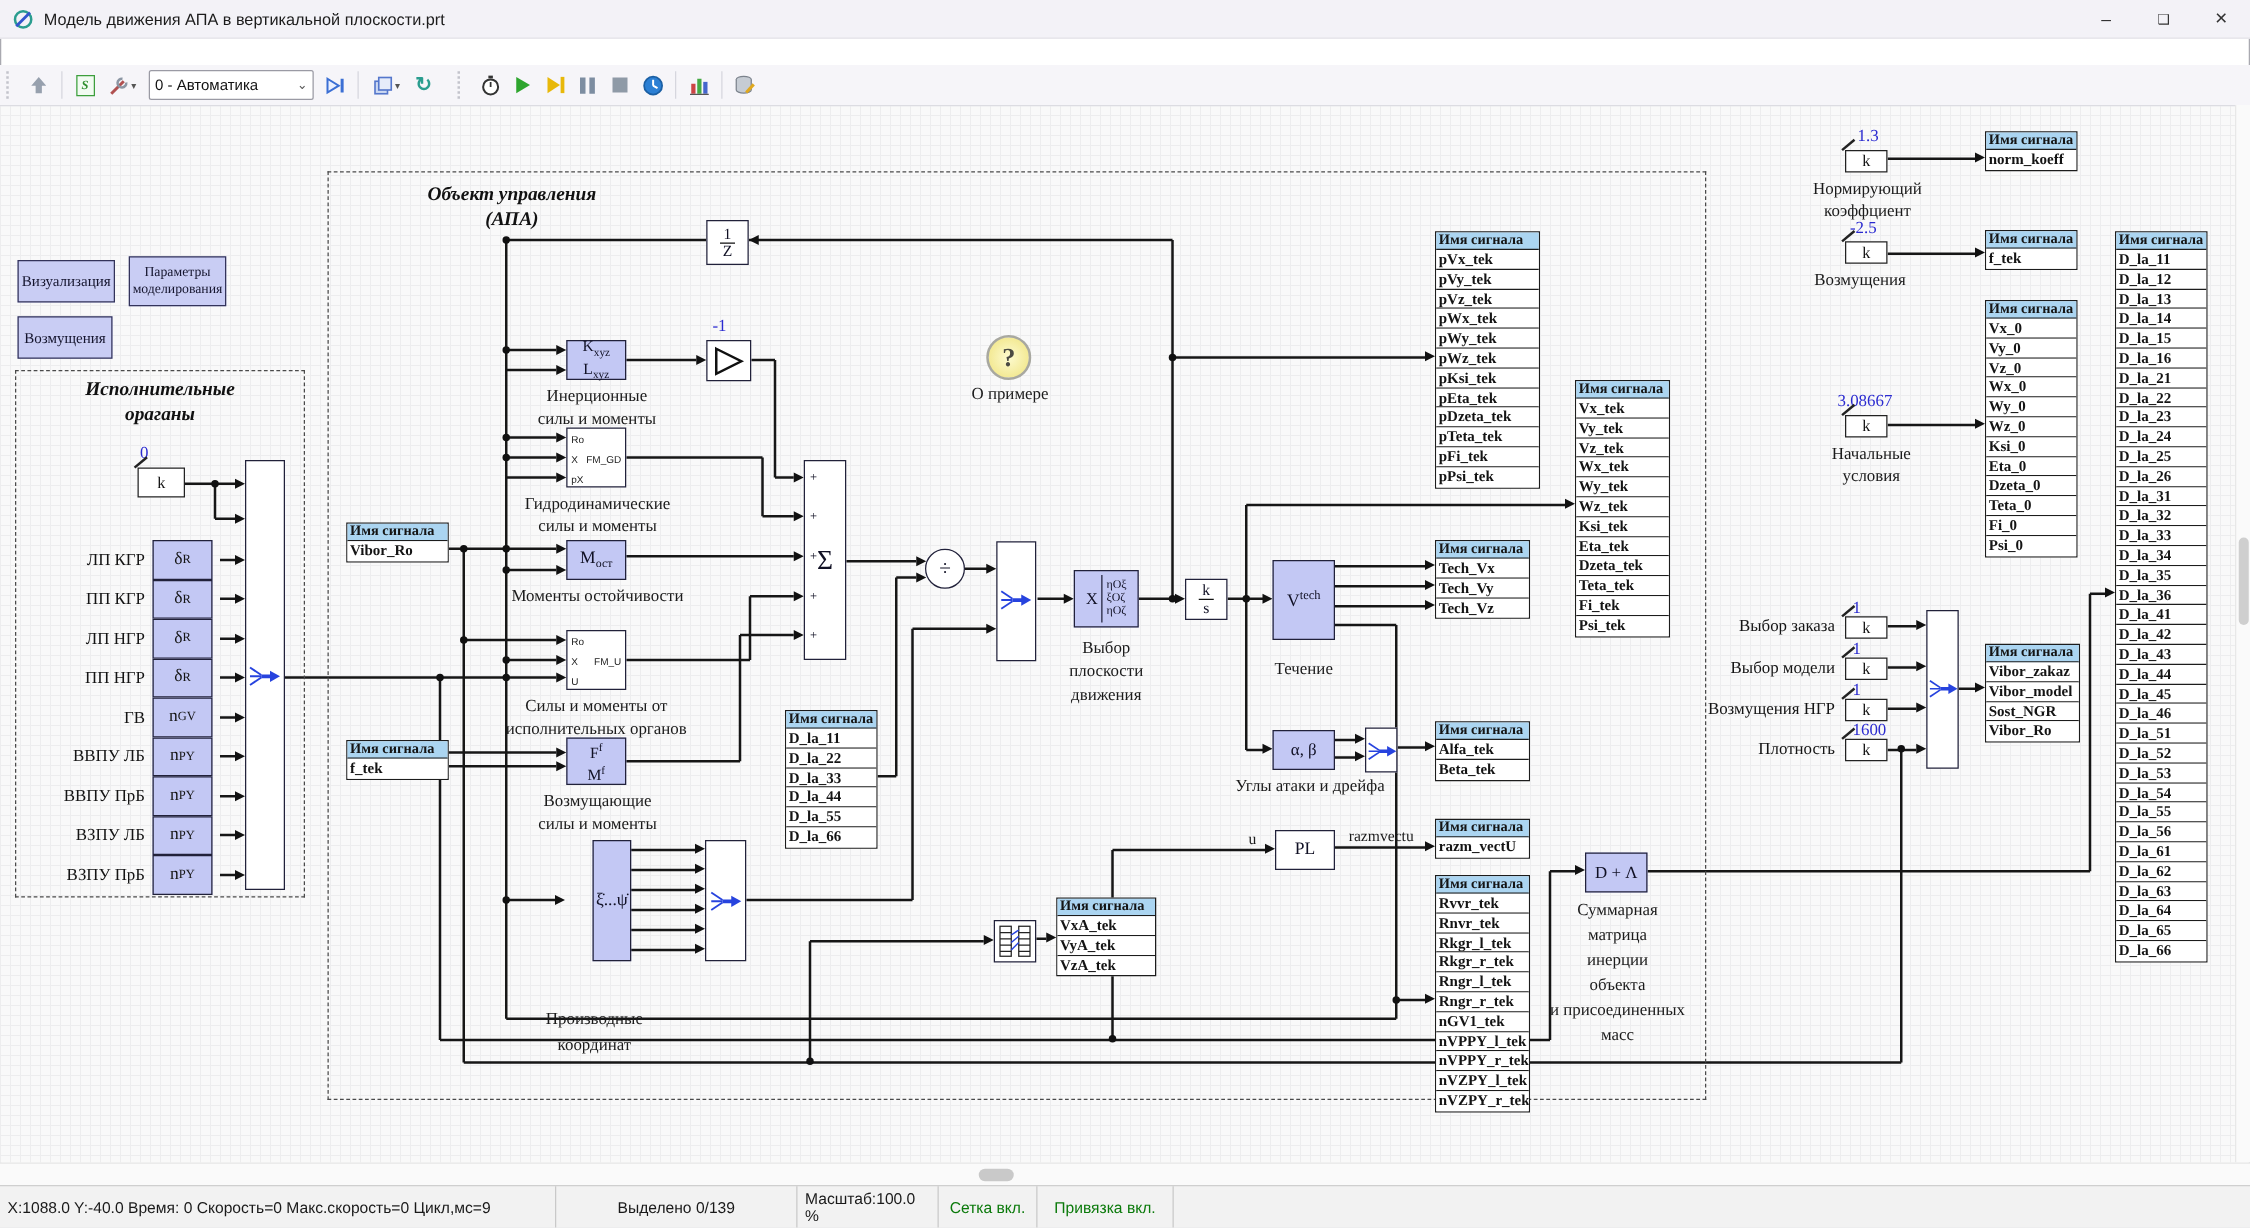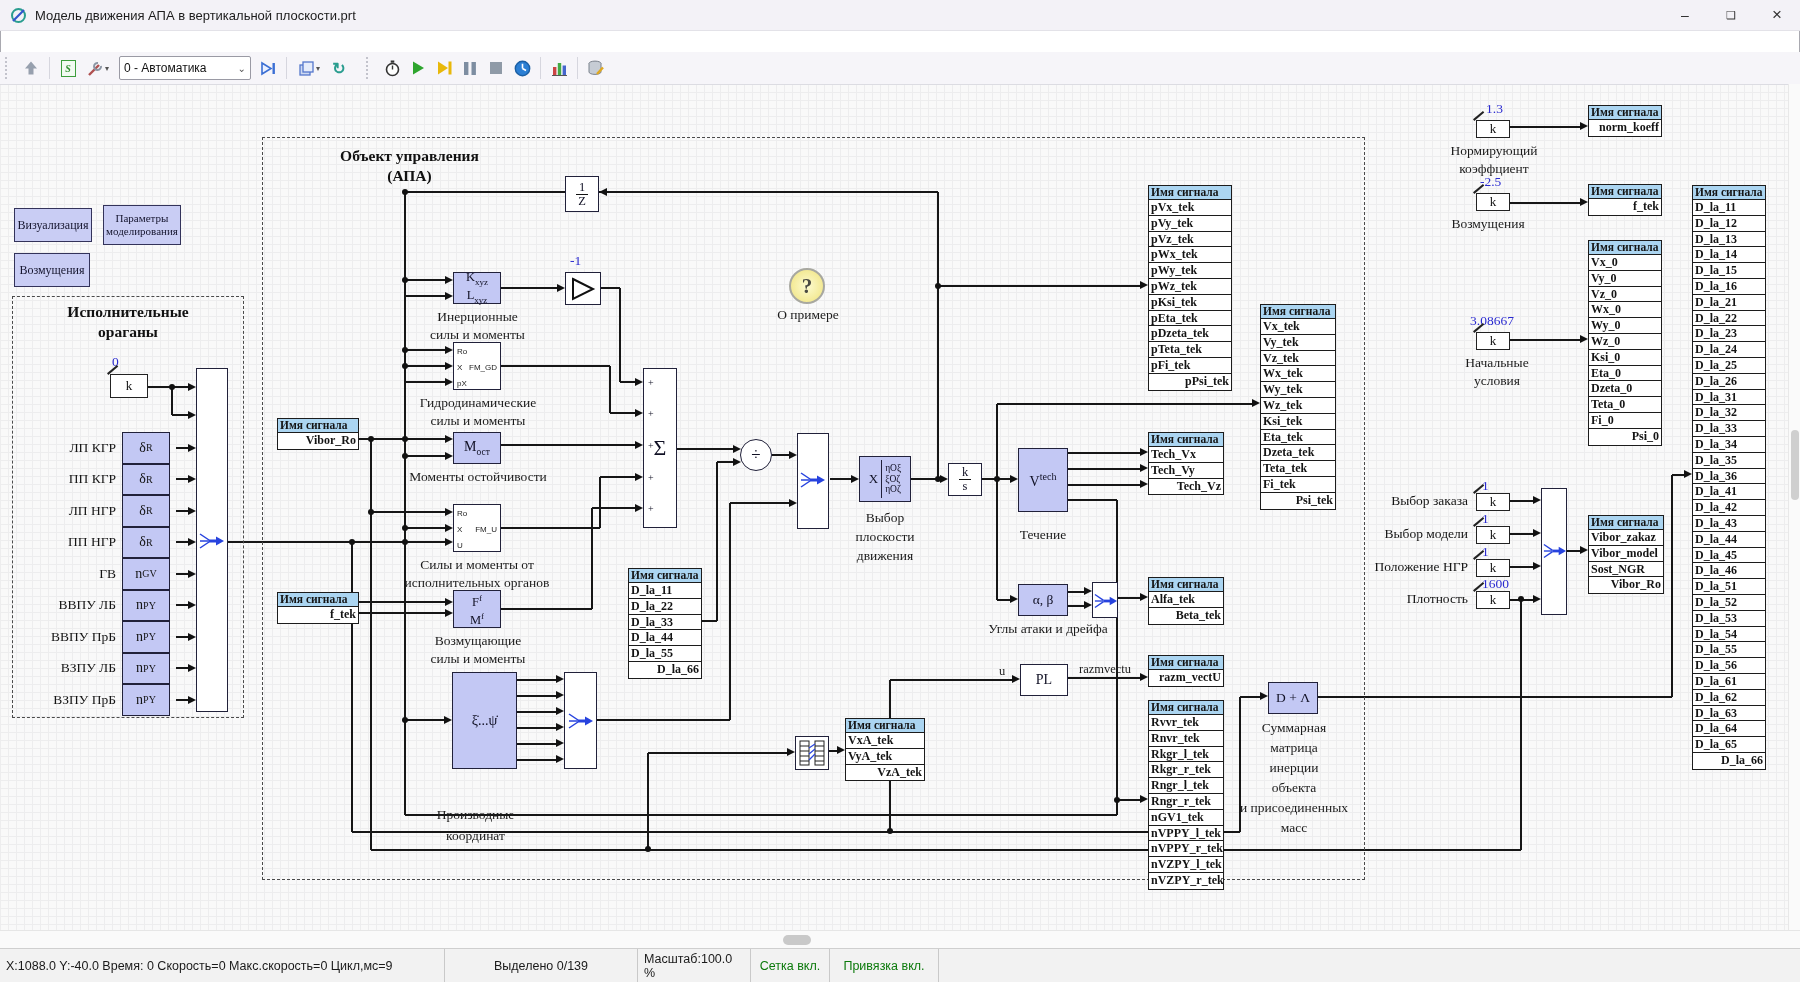--- a/index.html
+++ b/index.html
@@ -24,35 +24,35 @@
     display:flex;align-items:center;padding:0 4px;color:#111;margin:0 4px;}
   .combo .chev{margin-left:auto;color:#555;font-size:10px;}
   .ddarrow{font-size:8px;color:#555;margin-left:1px;}
   
   .gridbg{position:absolute;left:0;top:84px;width:1788px;height:846px;background-color:#f9f9f9;
     background-image:linear-gradient(#ededee 1px,transparent 1px),linear-gradient(90deg,#ededee 1px,transparent 1px);
     background-size:8px 8px;}
   .canvas{position:absolute;left:0;top:0;width:1788px;height:930px;font-family:"Liberation Serif",serif;color:#141414;}
   .canvas *{box-sizing:border-box;}
   .dashed{position:absolute;border:1.6px dashed #4a4a4a;}
-  .sectitle{position:absolute;font-weight:bold;font-size:15.5px;text-align:center;line-height:20px;color:#111;}
+  .sectitle{position:absolute;font-weight:bold;font-size:15.5px;text-align:center;line-height:20px;color:#111;font-style:italic;}
   .cap{position:absolute;text-align:center;font-size:13.5px;line-height:18px;color:#1b1b1b;}
   .blk,.wblk{position:absolute;border:1.7px solid #21213a;display:flex;align-items:center;justify-content:center;
     font-size:13px;color:#101024;text-align:center;}
   .blk{background:#c3c8f4;}
   .wblk{background:#fff;}
   .frac{display:inline-block;text-align:center;font-size:12.5px;line-height:13px;}
   .frac .top{display:block;border-bottom:1.3px solid #111;padding:0 3px;}
   .pin{position:absolute;left:3px;font:400 8px "Liberation Sans",sans-serif;color:#222;}
   .pout{position:absolute;right:3px;font:400 8px "Liberation Sans",sans-serif;color:#222;}
   .sigtable{position:absolute;border:1.6px solid #1c1c1c;background:#fff;font-size:12px;font-weight:bold;
     font-family:"Liberation Serif",serif;}
   .sthead{background:#abd5f1;border-bottom:1.5px solid #1c1c1c;height:14px;line-height:13px;padding:0 2px;font-size:11.5px;}
   .strow{height:15.8px;line-height:14.5px;padding:0 2px;border-bottom:1px solid #1c1c1c;background:#fff;overflow:hidden;}
-  .strow:last-child{border-bottom:none;text-align:right;}
+  .strow:last-child{border-bottom:none;}
   .gk{position:absolute;background:#fff;border:1.6px solid #222;width:34px;height:18px;text-align:center;
     font-size:13px;line-height:15px;}
   .gtick{position:absolute;left:-5px;top:-6px;width:13px;height:1.6px;background:#222;transform:rotate(-40deg);}
   .gval{position:absolute;color:#2a2ad0;font-size:13.5px;}
   .wh{position:absolute;height:1.6px;background:#161616;}
   .wv{position:absolute;width:1.6px;background:#161616;}
   .ar{position:absolute;width:0;height:0;border-top:4.5px solid transparent;border-bottom:4.5px solid transparent;border-left:8px solid #111;}
   .al{position:absolute;width:0;height:0;border-top:4.5px solid transparent;border-bottom:4.5px solid transparent;border-right:8px solid #111;}
   .dot{position:absolute;width:6px;height:6px;border-radius:50%;background:#111;}
   .muxicon{position:absolute;}
@@ -434,21 +434,21 @@
 
     <div class="blk" style="left:453px;top:590px;width:48px;height:38px;line-height:14px;font-size:12.5px">
       <span><span>F</span><sup style="font-size:9px">f</sup><br>
       <span>M</span><sup style="font-size:9px">f</sup></span>
       </div>
     <div class="cap" style="left:393px;top:632px;width:170px">
       <div>Возмущающие</div>
         <div>силы и моменты</div>
       </div>
 
-    <div class="blk" style="left:452px;top:672px;width:65px;height:97px;font-size:14px">
+    <div class="blk" style="left:474px;top:672px;width:31px;height:97px;font-size:14px">
       <span>ξ̇...ψ̇</span>
       </div>
     <div class="cap" style="left:388px;top:804px;width:175px;line-height:21px">
       <div>Производные</div>
         <div>координат</div>
       </div>
     <div class="wblk" style="left:564px;top:672px;width:33px;height:97px">
       <svg class="muxicon" style="left:3px;top:38px" width="26" height="20" viewBox="0 0 26 20">
         <g stroke="#2743de" stroke-width="1.5" fill="none">
             <path d="M1 3 L10 9"></path>
@@ -795,21 +795,21 @@
           <span class="glab">Выбор заказа</span>
           <span class="gval">1</span>
           <span class="gk"><span>k</span><i class="gtick"></i></span>
         </div>
           <div class="grow">
           <span class="glab">Выбор модели</span>
           <span class="gval">1</span>
           <span class="gk"><span>k</span><i class="gtick"></i></span>
         </div>
           <div class="grow">
-          <span class="glab">Положение НГР</span>
+          <span class="glab">Возмущения НГР</span>
           <span class="gval">1</span>
           <span class="gk"><span>k</span><i class="gtick"></i></span>
         </div>
           <div class="grow">
           <span class="glab">Плотность</span>
           <span class="gval">1600</span>
           <span class="gk"><span>k</span><i class="gtick"></i></span>
         </div>
         </div>
     </div>

